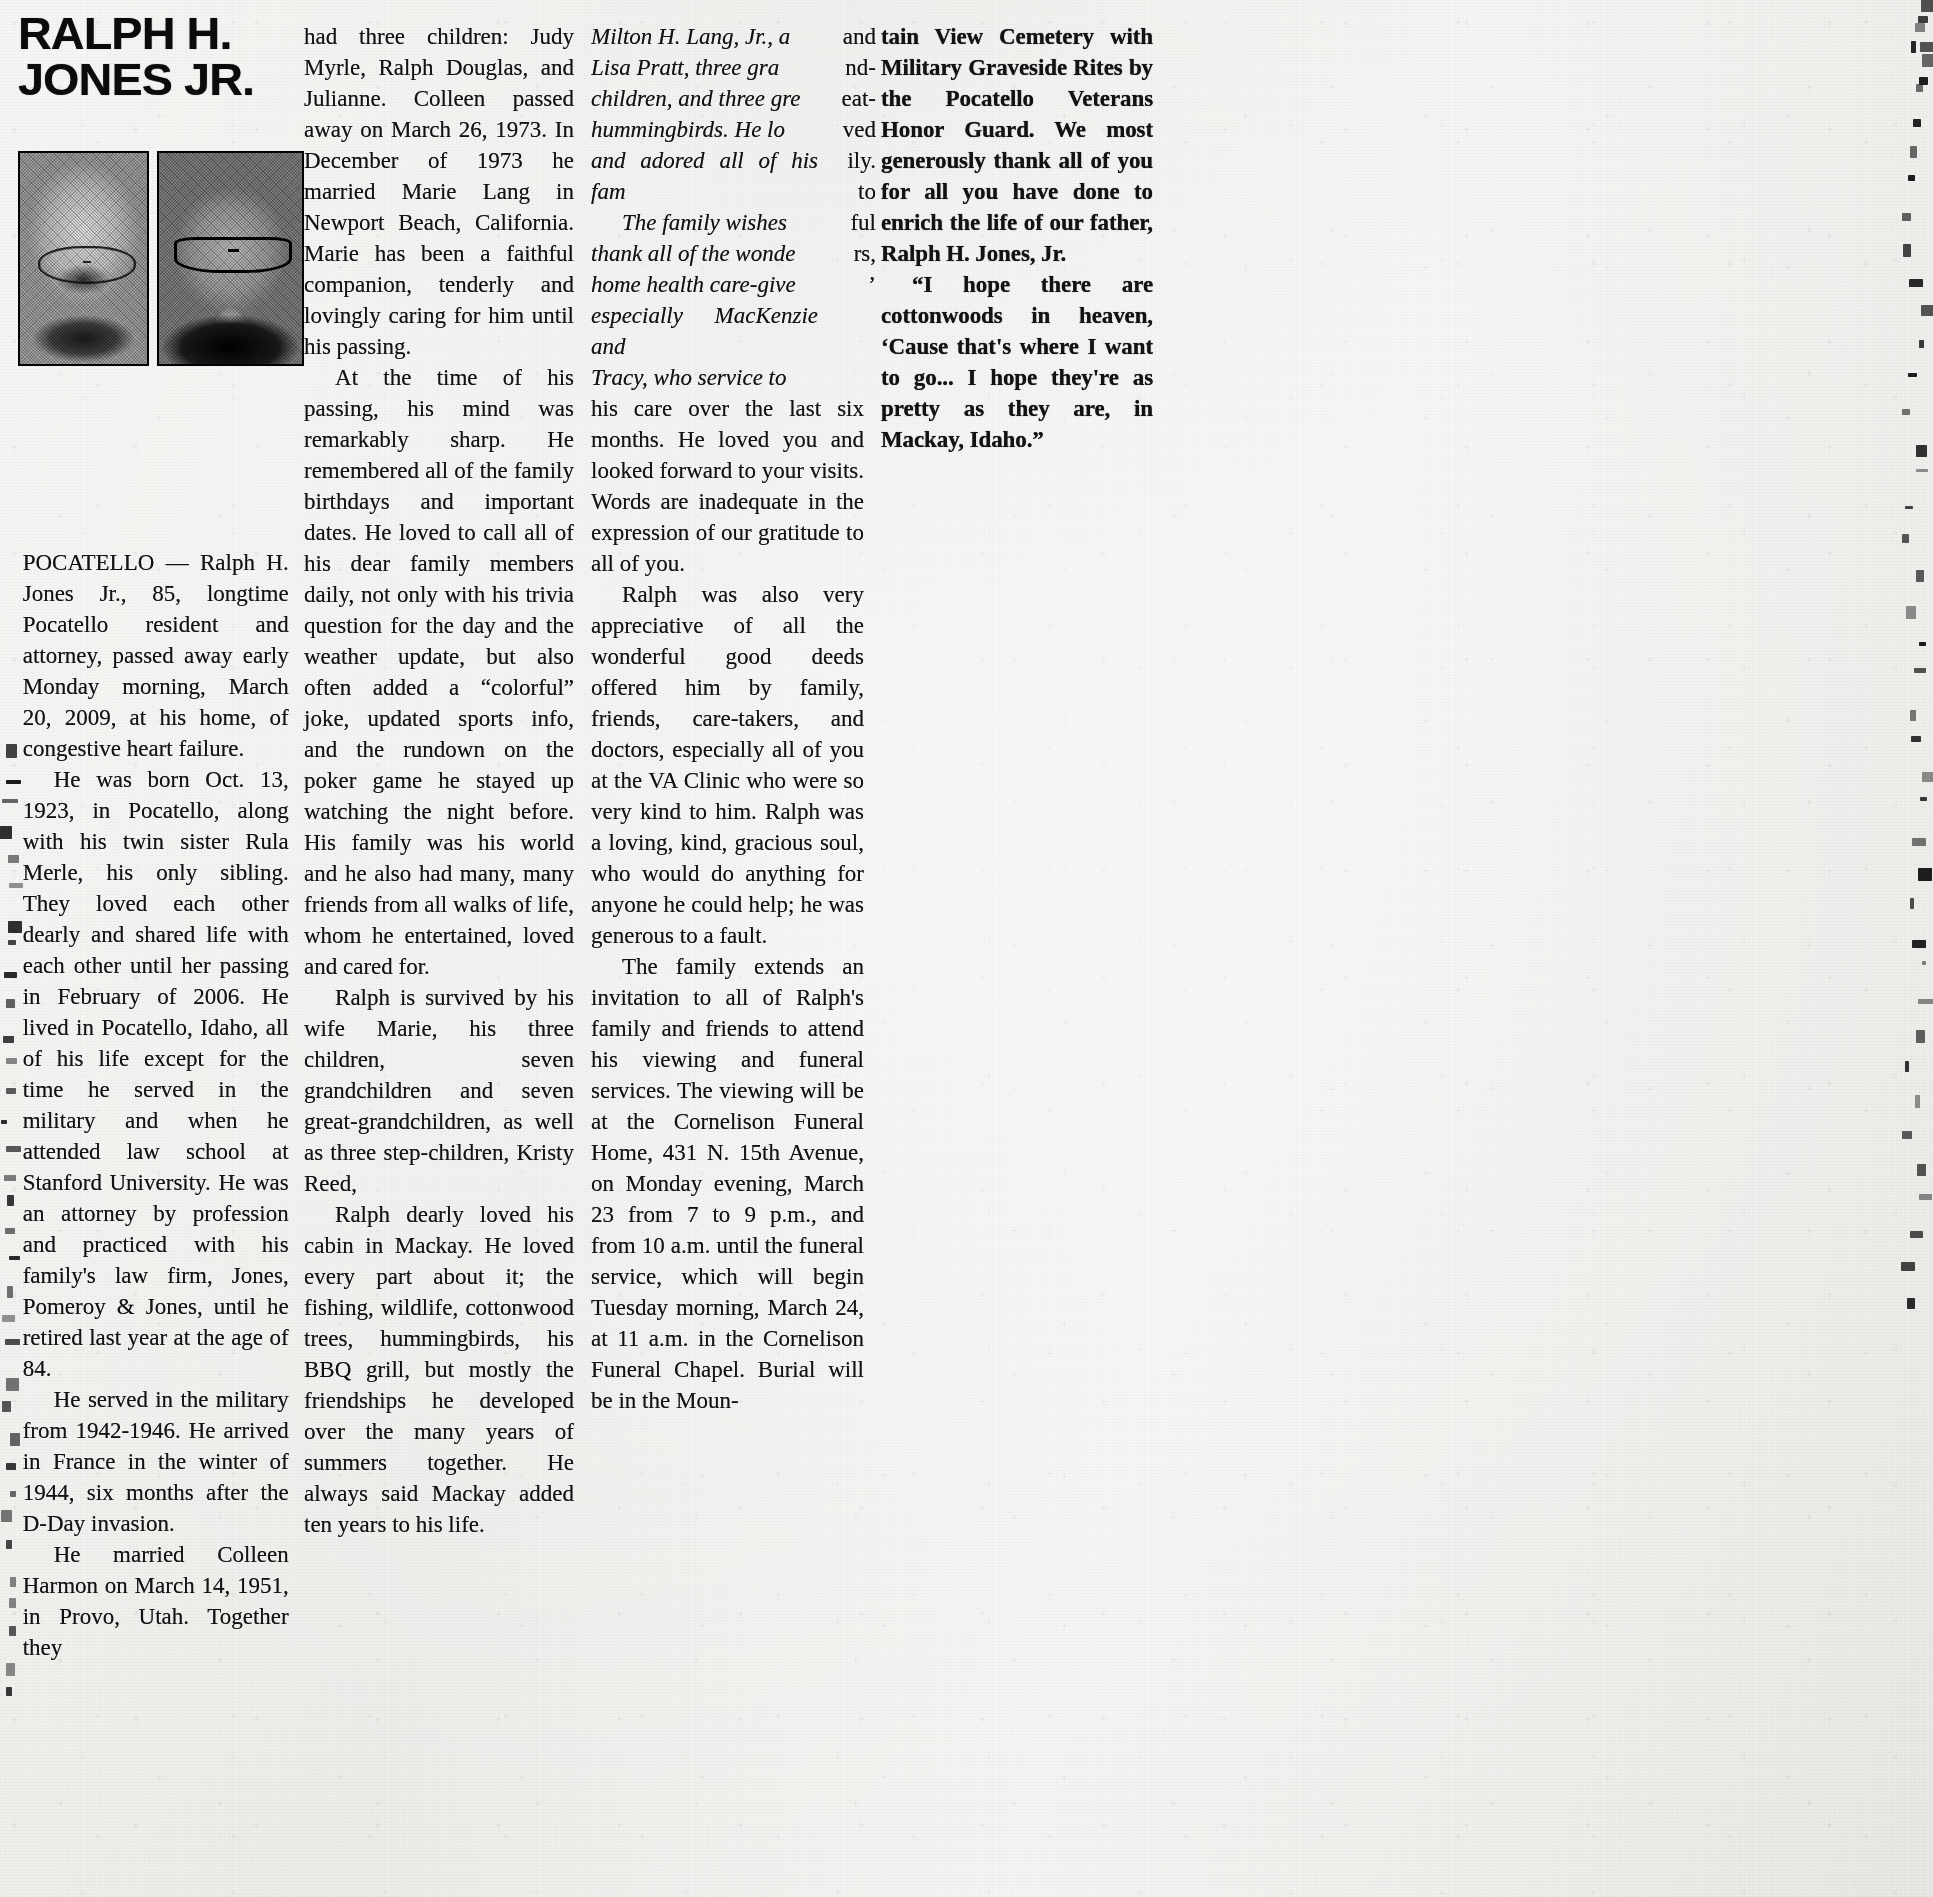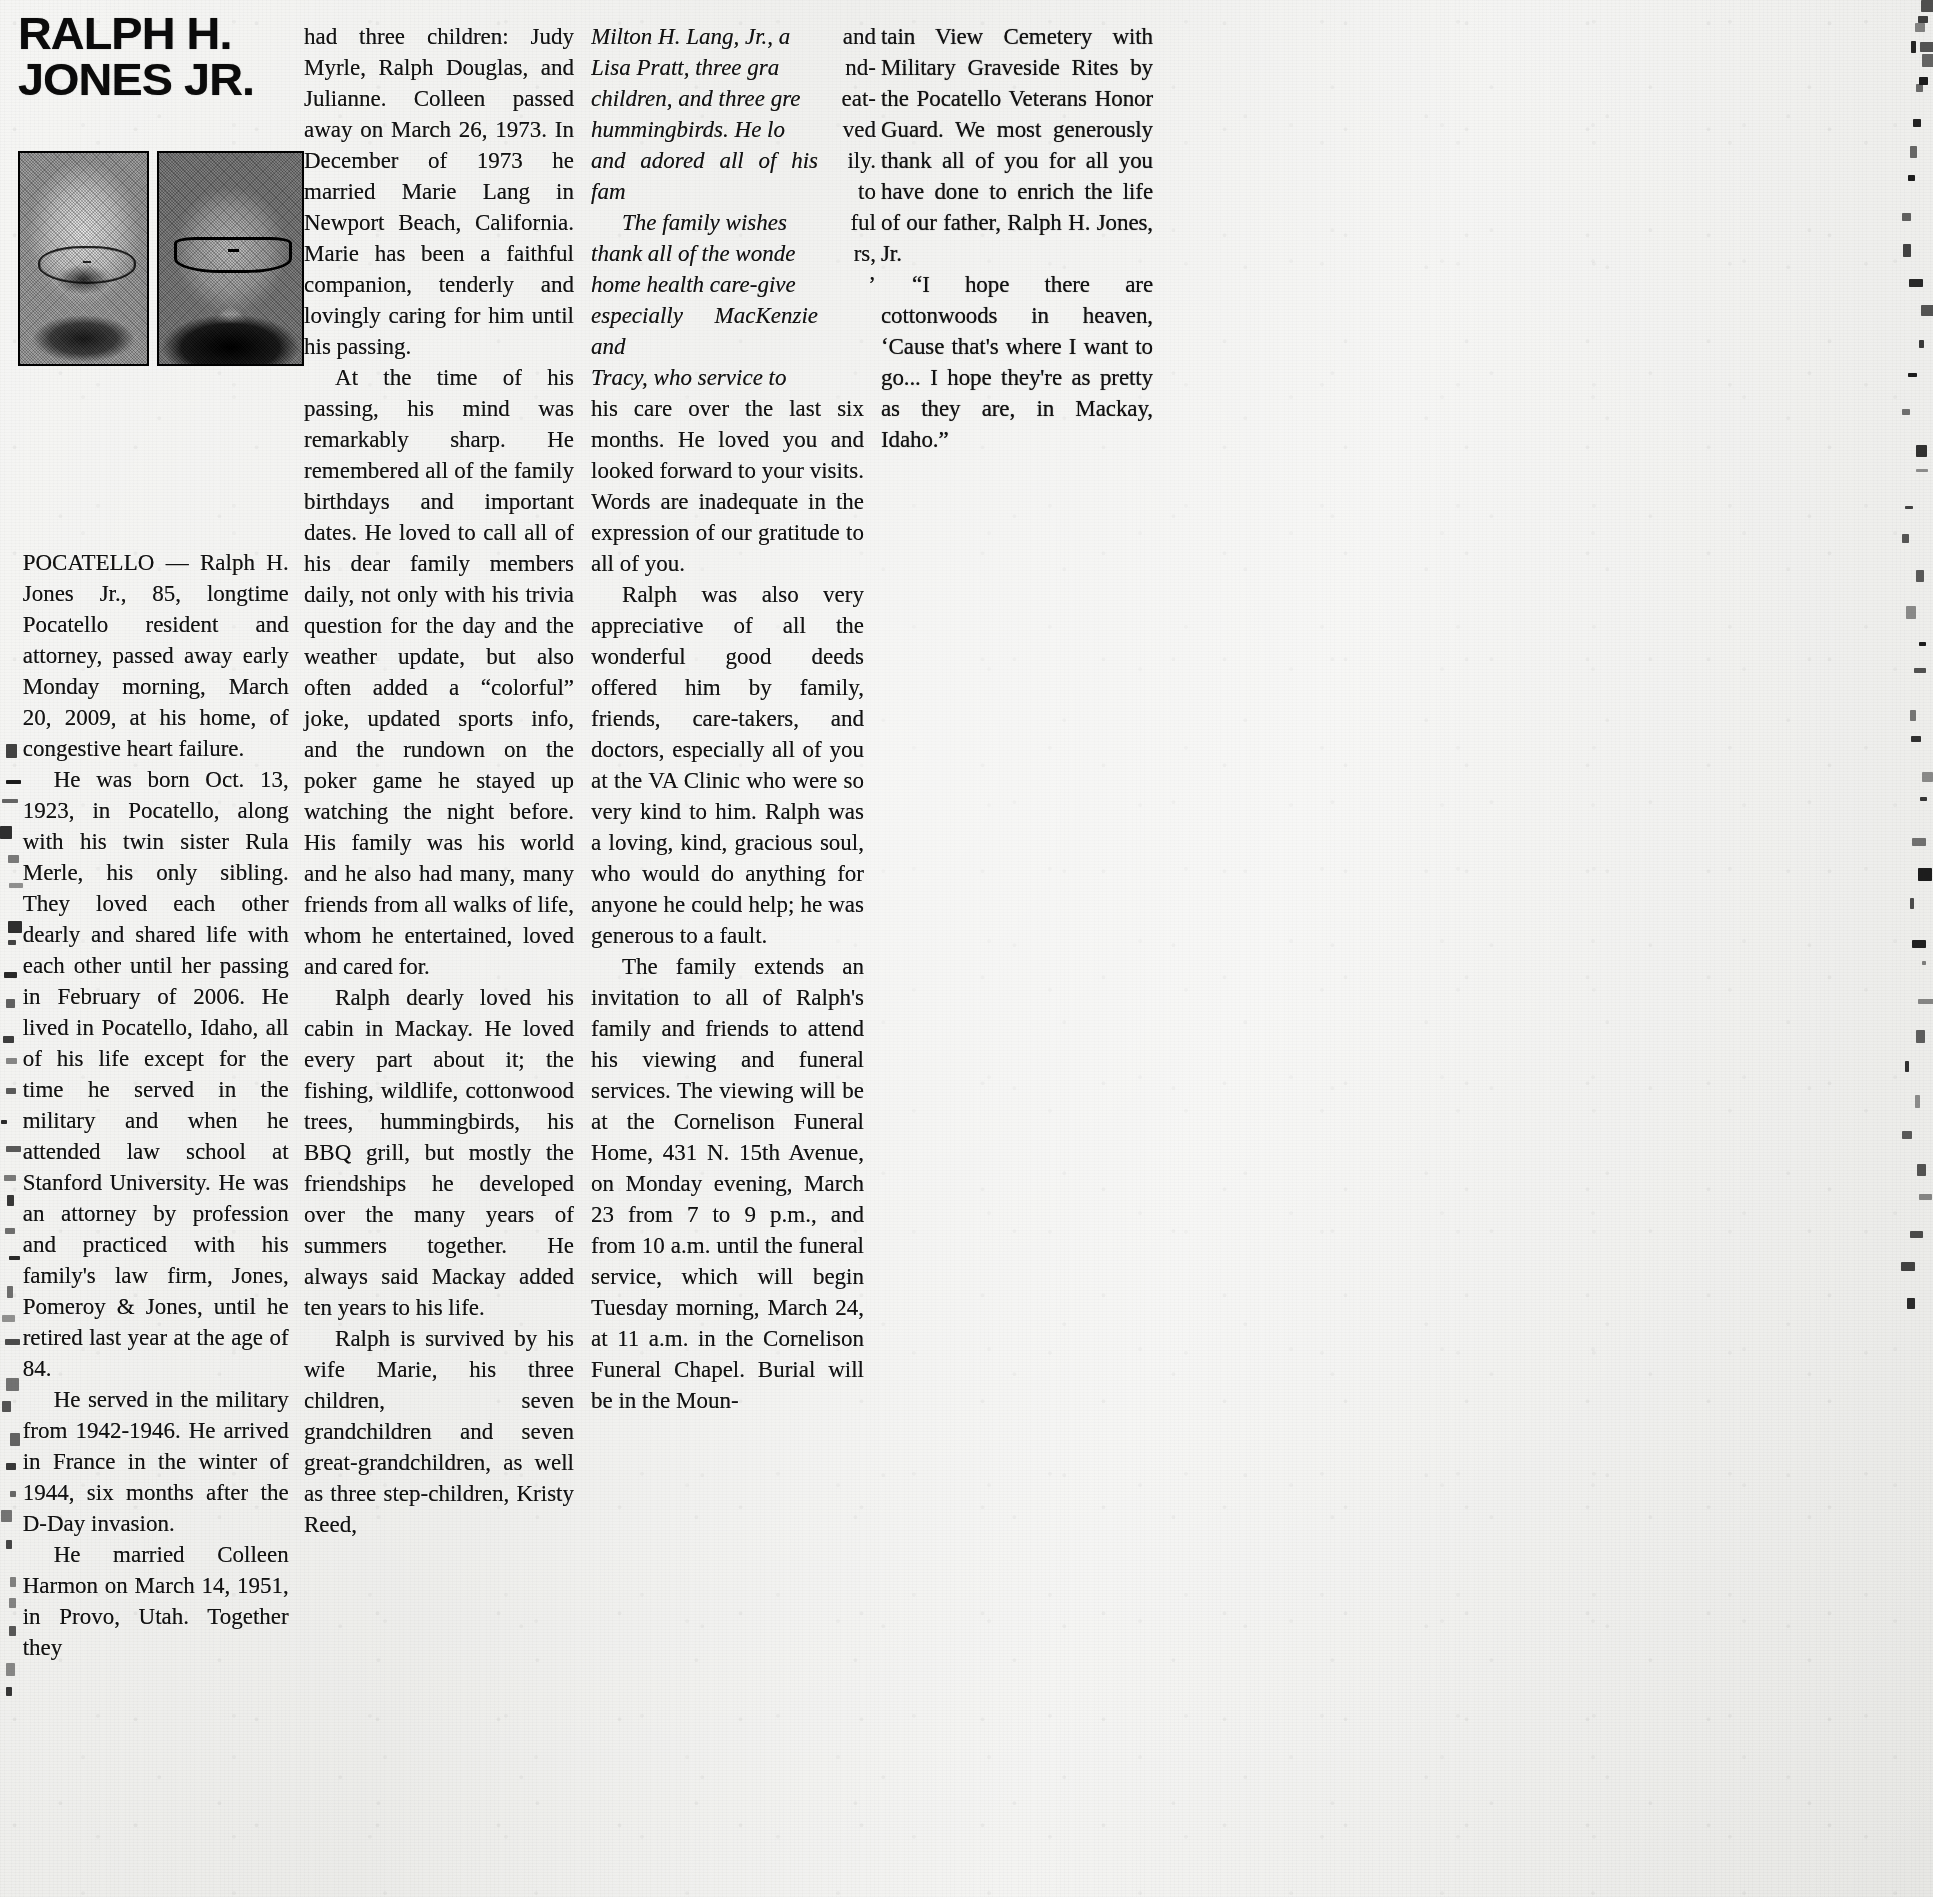--- a/index.html
+++ b/index.html
@@ -139,21 +139,21 @@
     hyphens: none;
     text-shadow: 0 0 0.5px rgba(0,0,0,.5);
   }
   .col p { margin: 0; text-indent: 1.35em; }
   .col p.noindent { text-indent: 0; }
 
   #col-1 { left: 22.7px;   top: 547px;  width: 266px; }
   #col-2 { left: 304px;  top: 21px;   width: 270px; }
   #col-3 { left: 591px;  top: 21px;   width: 273px; }
   #col-4 { left: 881px; top: 21px;   width: 272px;
-           font-weight: 400; letter-spacing: -0.1px;
+           font-weight: 700; letter-spacing: -0.1px;
            text-shadow: 0 0 0.8px rgba(0,0,0,.75); }
 
   
   #col-3 .clipped {
     width: 227px;
     overflow: hidden;
     white-space: nowrap;
   }
   #col-3 .clipped p { white-space: normal; font-style: italic; }
 
@@ -213,22 +213,22 @@
   <div class="col" id="col-1">
     <p class="noindent">POCATELLO — Ralph H. Jones Jr., 85, longtime Pocatello resident and attorney, passed away early Monday morning, March 20, 2009, at his home, of congestive heart failure.</p>
     <p>He was born Oct. 13, 1923, in Pocatello, along with his twin sister Rula Merle, his only sibling. They loved each other dearly and shared life with each other until her passing in February of 2006. He lived in Pocatello, Idaho, all of his life except for the time he served in the military and when he attended law school at Stanford University. He was an attorney by profession and practiced with his family's law firm, Jones, Pomeroy &amp; Jones, until he retired last year at the age of 84.</p>
     <p>He served in the military from 1942-1946. He arrived in France in the winter of 1944, six months after the D-Day invasion.</p>
     <p>He married Colleen Harmon on March 14, 1951, in Provo, Utah. Together they</p>
   </div>
 
   <div class="col" id="col-2">
     <p class="noindent">had three children: Judy Myrle, Ralph Douglas, and Julianne. Colleen passed away on March 26, 1973. In December of 1973 he married Marie Lang in Newport Beach, California. Marie has been a faithful companion, tenderly and lovingly caring for him until his passing.</p>
     <p>At the time of his passing, his mind was remarkably sharp. He remembered all of the family birthdays and important dates. He loved to call all of his dear family members daily, not only with his trivia question for the day and the weather update, but also often added a “colorful” joke, updated sports info, and the rundown on the poker game he stayed up watching the night before. His family was his world and he also had many, many friends from all walks of life, whom he entertained, loved and cared for.</p>
+    <p>Ralph is survived by his wife Marie, his three children, seven grandchildren and seven great-grandchildren, as well as three step-children, Kristy Reed,</p>
     <p>Ralph dearly loved his cabin in Mackay. He loved every part about it; the fishing, wildlife, cottonwood trees, hummingbirds, his BBQ grill, but mostly the friendships he developed over the many years of summers together. He always said Mackay added ten years to his life.</p>
-    <p>Ralph is survived by his wife Marie, his three children, seven grandchildren and seven great-grandchildren, as well as three step-children, Kristy Reed,</p>
   </div>
 
   <div class="col" id="col-3">
     <div class="clipped">
       <p class="noindent">Milton H. Lang, Jr., a</p>
       <p class="noindent">Lisa Pratt, three gra</p>
       <p class="noindent">children, and three gre</p>
       <p class="noindent">hummingbirds. He lo</p>
       <p class="noindent">and adored all of his fam</p>
       <p style="text-indent:1.35em">The family wishes</p>

